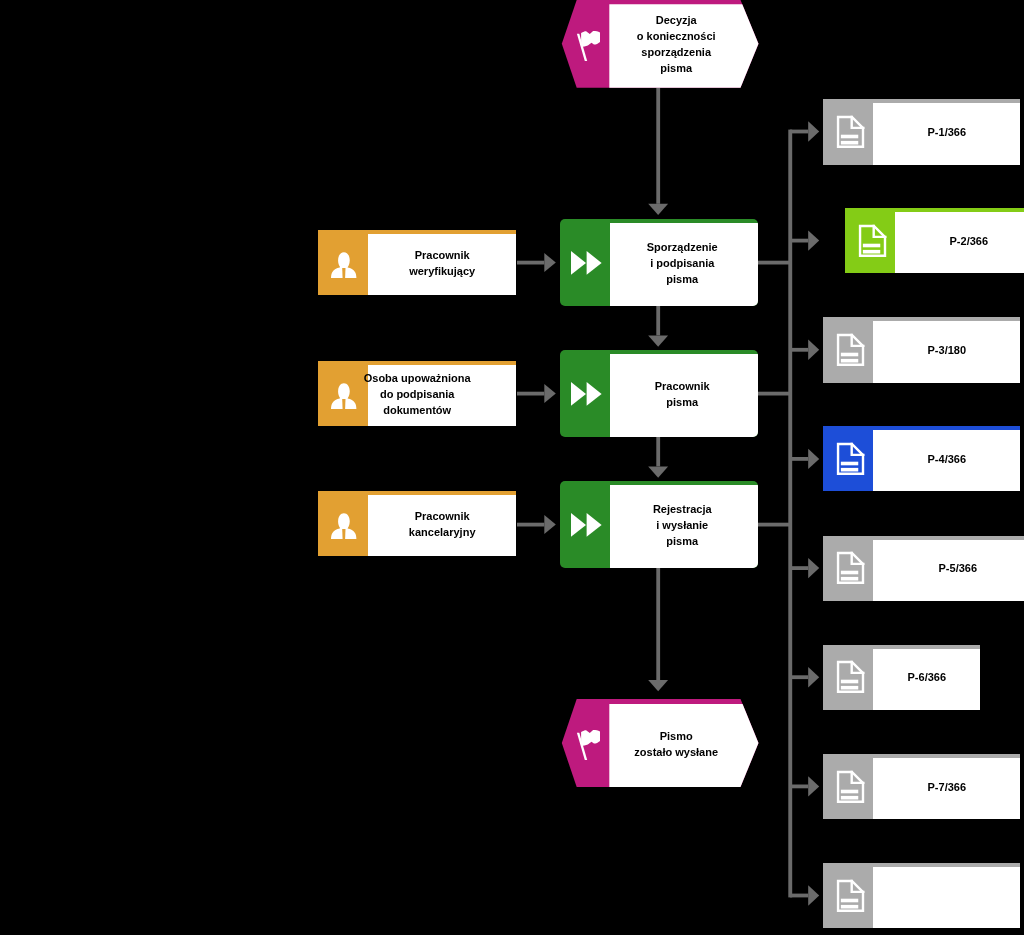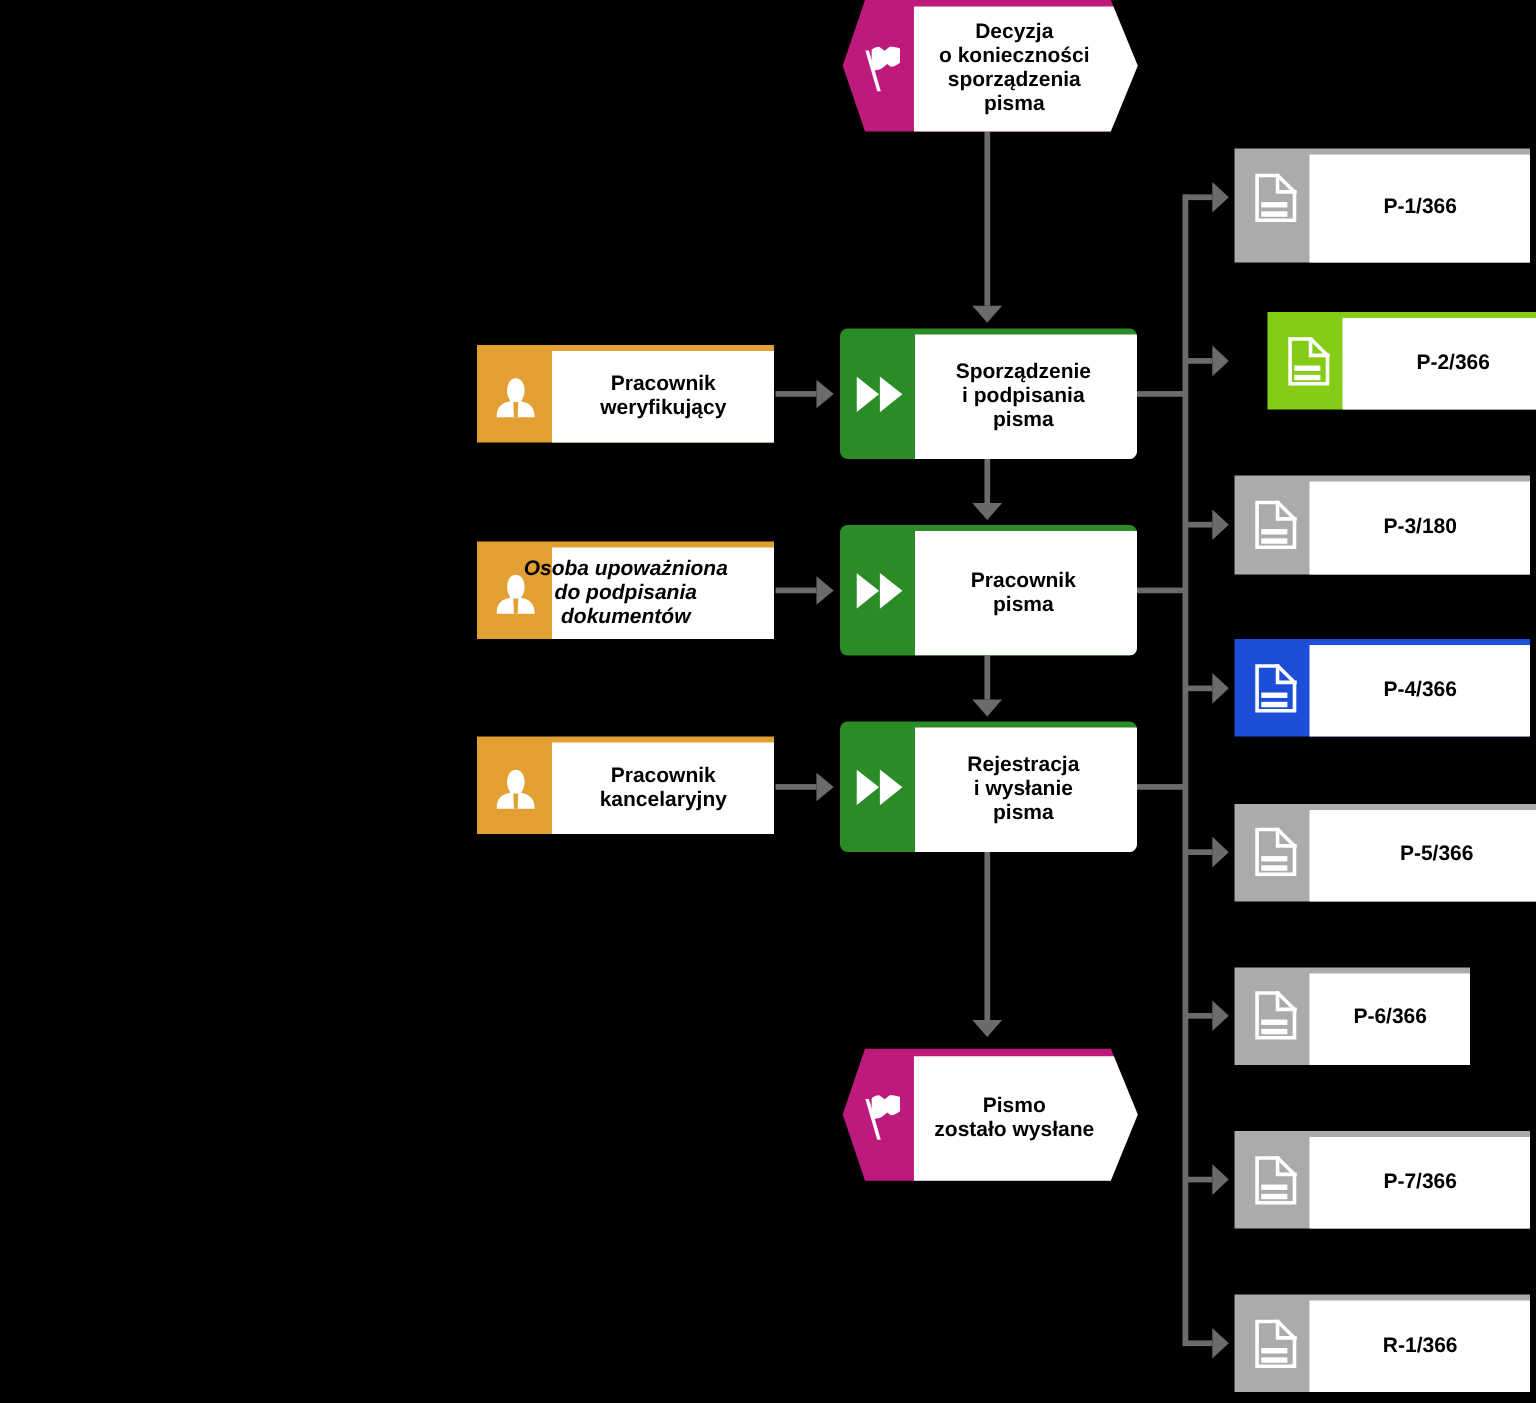--- a/index.html
+++ b/index.html
@@ -11,21 +11,21 @@
   .node { position:absolute; box-sizing:border-box; }
 
   
   .rect { }
   .rect.task { border-radius:5px; overflow:hidden; }
   .rect .iconcell { position:absolute; left:0; top:4px; bottom:0; width:50px;
                     display:flex; align-items:center; justify-content:center; }
   .rect .panel { position:absolute; left:50px; right:0; top:4px; bottom:0; background:#FFFFFF; }
   .rect .body { position:absolute; left:50px; right:0; top:0; bottom:0; display:flex;
                 align-items:center; justify-content:center; text-align:center; }
-  .lbl { color:#000000; font-weight:bold; font-size:14px; line-height:16px;
+  .lbl { color:#000000; font-weight:bold; font-size:11px; line-height:16px;
          letter-spacing:0px; white-space:pre; }
 
   
   .hex { position:absolute; }
   .hex svg { position:absolute; left:0; top:0; }
   .hex .hexlabel { position:absolute; display:flex; align-items:center; justify-content:center;
                    text-align:center; }
 
   .conn { position:absolute; left:0; top:0; }
 </style>
@@ -181,21 +181,21 @@
         <path d="M9.6 12 H16.6 V15.6 C19.9 15.9 22.4 17.5 24.0 20.0 C25.0 21.7 25.4 23.8 25.4 26.1 H0 C0 23.8 0.4 21.7 1.4 20.0 C3.0 17.5 5.5 15.9 8.8 15.6 Z" fill="#FFFFFF"></path>
         <path d="M11.2 16.0 L14.5 16.0 L14.1 26.2 L11.6 26.2 Z" fill="#E2A032"></path>
       </svg>
     </div>
     <div class="body" style="top:1px;">
       <span class="lbl">Pracownik
 weryfikujący</span>
     </div>
   </div>
 
-  <div class="node rect role" style="left:318px;top:361px;width:198.4px;height:65.4px;background:#E2A032;font-style:italic;">
+  <div class="node rect role" style="left:318px;top:361px;width:198.4px;height:65.4px;background:#E2A032;">
     <div class="panel"></div>
     <div class="iconcell">
       <svg width="27" height="27" viewBox="0 0 27 27" style="position:absolute;left:13.4px;top:18.2px;">
         <path d="M7.1 8.4 C7.1 3.5 9.5 0.2 12.9 0.2 C16.3 0.2 18.7 3.5 18.7 8.4 C18.7 13.3 16.3 16.6 12.9 16.6 C9.5 16.6 7.1 13.3 7.1 8.4 Z" fill="#FFFFFF"></path>
         <path d="M9.6 12 H16.6 V15.6 C19.9 15.9 22.4 17.5 24.0 20.0 C25.0 21.7 25.4 23.8 25.4 26.1 H0 C0 23.8 0.4 21.7 1.4 20.0 C3.0 17.5 5.5 15.9 8.8 15.6 Z" fill="#FFFFFF"></path>
         <path d="M11.2 16.0 L14.5 16.0 L14.1 26.2 L11.6 26.2 Z" fill="#E2A032"></path>
       </svg>
     </div>
     <div class="body" style="left:0;top:1px;">
       <span class="lbl">Osoba upoważniona
@@ -212,21 +212,21 @@
         <path d="M9.6 12 H16.6 V15.6 C19.9 15.9 22.4 17.5 24.0 20.0 C25.0 21.7 25.4 23.8 25.4 26.1 H0 C0 23.8 0.4 21.7 1.4 20.0 C3.0 17.5 5.5 15.9 8.8 15.6 Z" fill="#FFFFFF"></path>
         <path d="M11.2 16.0 L14.5 16.0 L14.1 26.2 L11.6 26.2 Z" fill="#E2A032"></path>
       </svg>
     </div>
     <div class="body" style="top:1px;">
       <span class="lbl">Pracownik
 kancelaryjny</span>
     </div>
   </div>
 
-  <div class="node rect doc" style="left:823.3px;top:99px;width:197px;height:76px;background:#ABABAB;">
+  <div class="node rect doc" style="left:823.3px;top:99px;width:197px;height:66px;background:#ABABAB;">
     <div class="panel"></div>
     <div class="iconcell">
       <svg width="34" height="38" viewBox="0 0 34 38" style="position:absolute;left:11px;top:9.7px;">
         <path d="M4.05 3.95 H17.9 L29.0 15.05 V33.8 H4.05 Z" fill="none" stroke="#FFFFFF" stroke-width="2.4" stroke-linejoin="miter"></path>
         <path d="M17.7 2.75 V14.9 H30.5" fill="none" stroke="#FFFFFF" stroke-width="2.4" stroke-linejoin="miter"></path>
         <rect x="6.85" y="21.7" width="17.4" height="3.6" fill="#FFFFFF"></rect>
         <rect x="6.85" y="27.9" width="17.4" height="3.6" fill="#FFFFFF"></rect>
       </svg>
     </div>
     <div class="body">
@@ -327,18 +327,15 @@
   <div class="node rect doc" style="left:823.3px;top:863.0px;width:197px;height:65.4px;background:#ABABAB;">
     <div class="panel"></div>
     <div class="iconcell">
       <svg width="34" height="38" viewBox="0 0 34 38" style="position:absolute;left:11px;top:9.7px;">
         <path d="M4.05 3.95 H17.9 L29.0 15.05 V33.8 H4.05 Z" fill="none" stroke="#FFFFFF" stroke-width="2.4" stroke-linejoin="miter"></path>
         <path d="M17.7 2.75 V14.9 H30.5" fill="none" stroke="#FFFFFF" stroke-width="2.4" stroke-linejoin="miter"></path>
         <rect x="6.85" y="21.7" width="17.4" height="3.6" fill="#FFFFFF"></rect>
         <rect x="6.85" y="27.9" width="17.4" height="3.6" fill="#FFFFFF"></rect>
       </svg>
     </div>
-    <div class="body">
-      <span class="lbl">R-1/366</span>
-    </div>
   </div>
 
 </div>
 
 </body></html>

